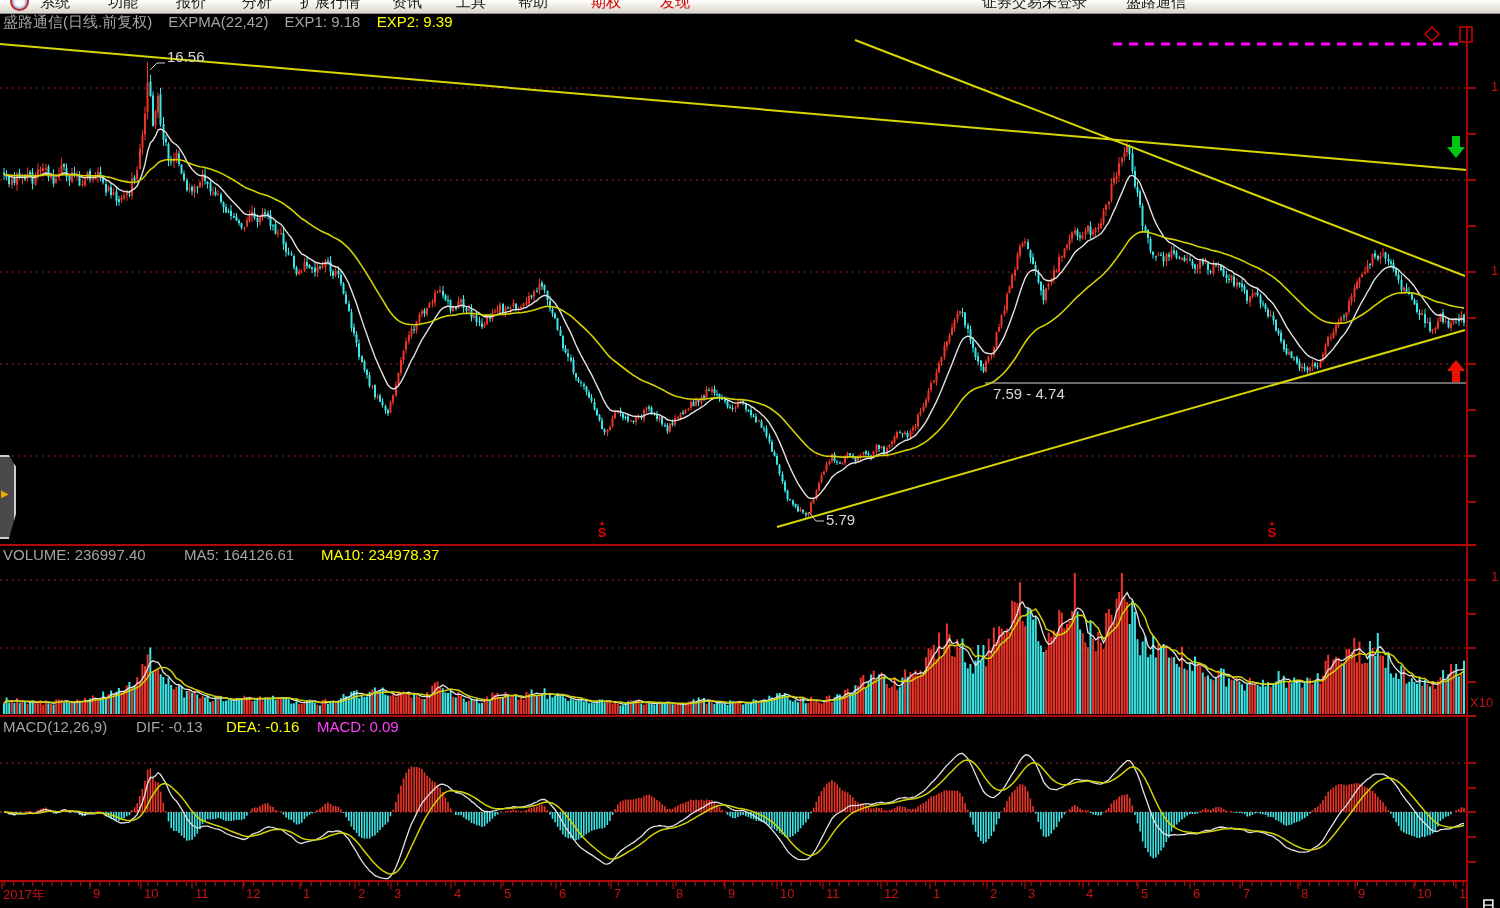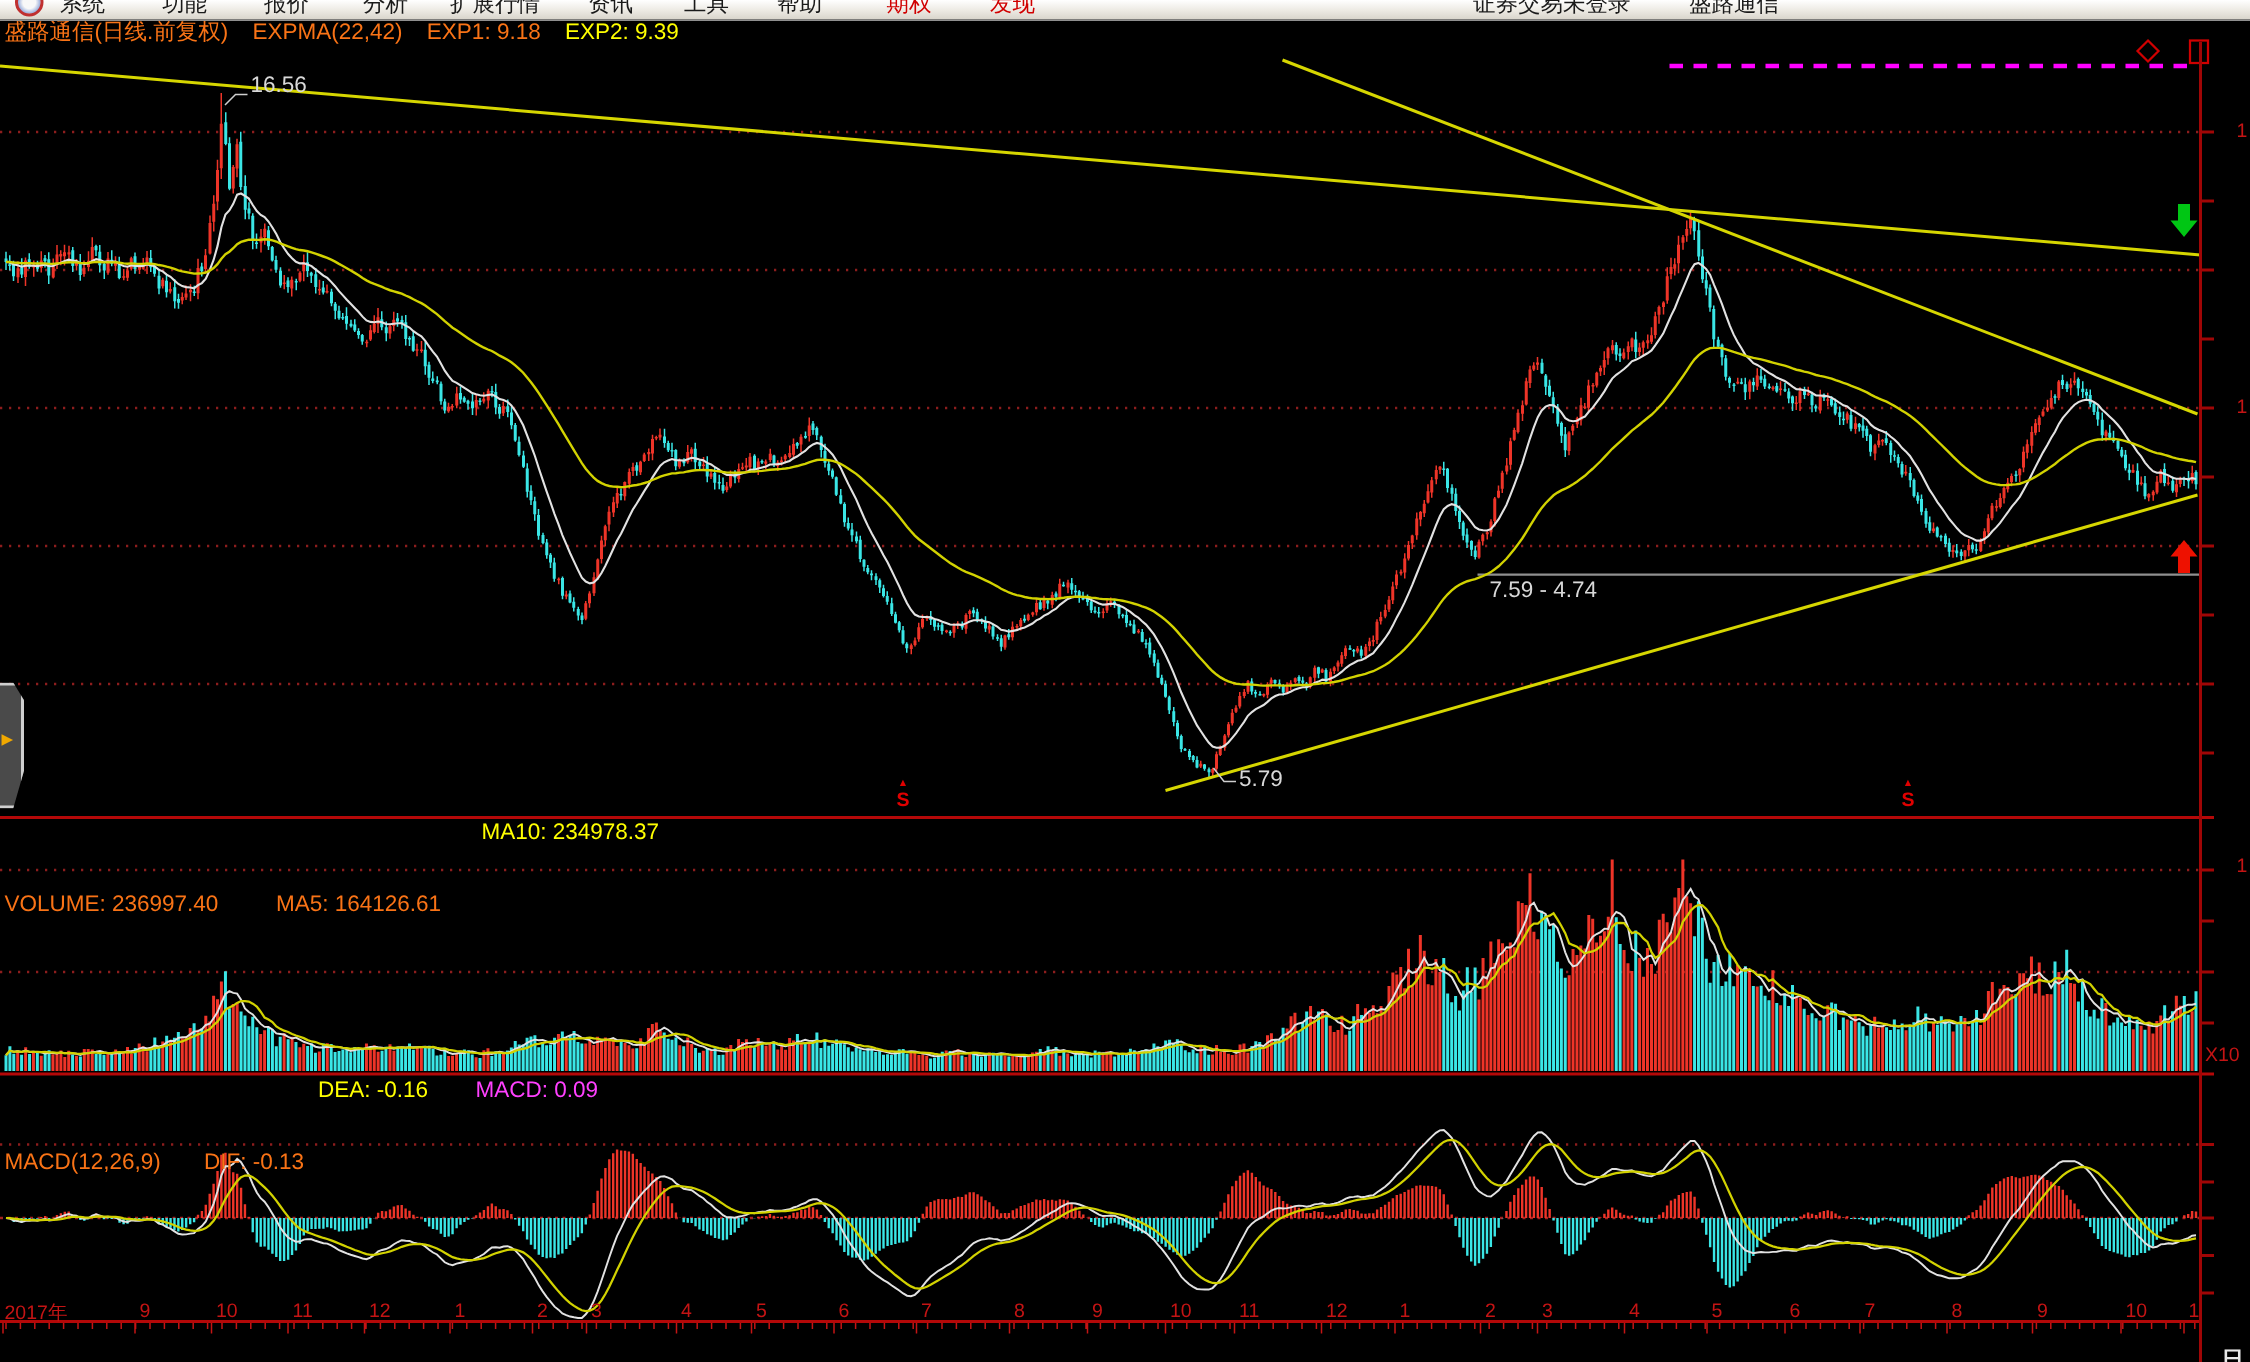--- a/index.html
+++ b/index.html
@@ -7,35 +7,35 @@
        font-family:"Liberation Sans","DejaVu Sans",sans-serif;}
   #menubar{position:absolute;left:0;top:0;width:1500px;height:13px;z-index:30;
            background:linear-gradient(#ffffff,#ece9e2 55%,#d8d4cb);border-bottom:1px solid #8f8f8f;overflow:hidden;}
   .menu-item{position:absolute;top:-7px;font-size:15px;color:#1a1a1a;white-space:nowrap;}
   .menu-item.hot{color:#d00000;}
   .menu-right{position:absolute;top:-7px;font-size:15px;color:#1a1a1a;white-space:nowrap;}
   #logo{position:absolute;left:10px;top:-8px;width:15px;height:15px;border-radius:50%;
         border:2px solid #c03030;background:radial-gradient(#f8f8f8 40%,#4066c0);}
   #chart-svg{position:absolute;left:0;top:0;z-index:1;}
   .ovl{position:absolute;z-index:10;white-space:nowrap;line-height:1.05;}
-  .t-white{color:#f97316;margin-top:48px;} .t-yellow{color:#ffff00;} .t-magenta{color:#ff40ff;}
+  .t-white{color:#a3a3a3;} .t-yellow{color:#ffff00;} .t-magenta{color:#ff40ff;}
   .hdr{font-size:15px;}
   #title-row{left:3px;top:14px;font-size:15px;}
   #title-row span{margin-right:12px;}
   .anno{color:#d8d8d8;font-size:15px;}
   .month{position:absolute;color:#c41414;font-size:13px;top:0;}
   .clip-digit{position:absolute;color:#c41414;font-size:13px;}
   .sellmark{position:absolute;z-index:10;color:#e00000;font-weight:bold;font-size:13px;text-align:center;width:14px;}
   .sellmark .tri{display:block;font-size:7px;line-height:5px;color:#e00000;}
   #flyout-tab{position:absolute;left:0;top:455px;width:14px;height:80px;z-index:20;
      background:#4a4a4a;border:2px solid #cfcfcf;border-left:none;
      clip-path:polygon(0 0,55% 0,100% 14%,100% 70%,55% 100%,0 100%);}
   #flyout-tab .arr{position:absolute;left:1px;top:31px;font-size:10px;color:#f0a800;}
   #corner-day{position:absolute;left:1481px;top:897px;color:#e8e8e8;font-size:15px;font-weight:bold;z-index:10;}
-  #xaxis-row{position:absolute;left:0;top:866px;width:1500px;height:22px;z-index:10;}
+  #xaxis-row{position:absolute;left:0;top:886px;width:1500px;height:22px;z-index:10;}
 </style>
 </head>
 <body>
 
 <div id="menubar">
   <div id="logo"></div>
   <span class="menu-right" style="left:982px">证券交易未登录</span>
   <span class="menu-right" style="left:1126px">盛路通信</span>
 <span class="menu-item" style="left: 40px;">系统</span>
     <span class="menu-item" style="left: 108px;">功能</span>
@@ -123,21 +123,21 @@
 
 <div class="ovl hdr" style="left:0;top:547px;width:1467px">
   <span class="t-white" style="position:absolute;left:3px">VOLUME: 236997.40</span>
   <span class="t-white" style="position:absolute;left:184px">MA5: 164126.61</span>
   <span class="t-yellow" style="position:absolute;left:321px">MA10: 234978.37</span>
 </div>
 
 <div class="ovl hdr" style="left:0;top:719px;width:1467px">
   <span class="t-white" style="position:absolute;left:3px">MACD(12,26,9)</span>
   <span class="t-white" style="position:absolute;left:136px">DIF: -0.13</span>
-  <span class="t-yellow" style="position:absolute;left:212px">DEA: -0.16</span>
+  <span class="t-yellow" style="position:absolute;left:226px">DEA: -0.16</span>
   <span class="t-magenta" style="position:absolute;left:317px">MACD: 0.09</span>
 </div>
 
 <div class="ovl" style="left:1470px;top:696px;color:#c41414;font-size:13px">X10</div>
 
 <div id="xaxis-row">
     <span class="month" style="left: 3px;">2017年</span>
     <span class="month" style="left: 93px;">9</span>
     <span class="month" style="left: 144px;">10</span>
     <span class="month" style="left: 195px;">11</span>

